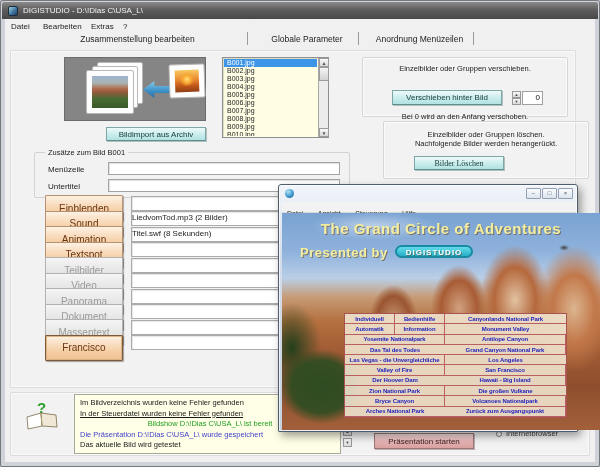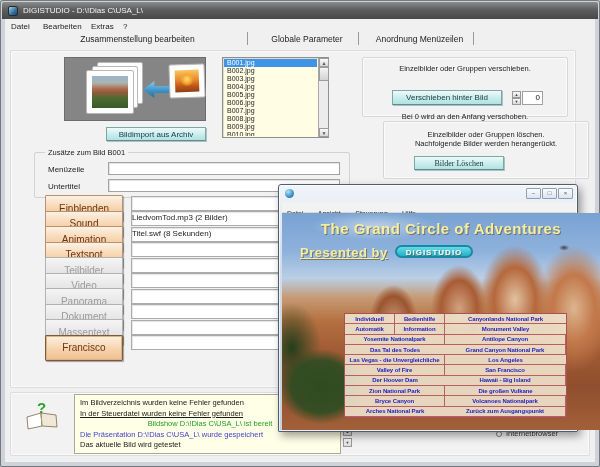--- a/index.html
+++ b/index.html
@@ -102,21 +102,21 @@
         radial-gradient(60px 52px at 12% 80%, #2d4c21 0%, rgba(45,76,33,.9) 50%, rgba(45,76,33,0) 72%),
         radial-gradient(42px 64px at 3% 62%, #233f1b 0%, rgba(35,63,27,0) 70%),
         radial-gradient(52px 84px at 89% 44%, #dcb590 0%, #c2784a 40%, rgba(194,120,74,0) 75%),
         radial-gradient(46px 72px at 71% 40%, #e2c2a2 0%, #b5683c 45%, rgba(181,104,60,0) 76%),
         radial-gradient(36px 56px at 54% 44%, #d2a281 0%, #a85c34 50%, rgba(168,92,52,0) 78%),
         radial-gradient(30px 46px at 34% 50%, #c99878 0%, #9a5530 55%, rgba(154,85,48,0) 80%),
         linear-gradient(180deg,#79a2d2 0%,#8fb2dc 18%,#bacfe7 30%,#c69a74 39%,#b4703f 50%,#a05a34 64%,#8f4e2d 80%,#a2603a 100%); }
   .pv-h1 { position:absolute; left:0; right:10px; top:7px; text-align:center; font-size:15px; font-weight:bold;
            color:#f4ee9e; letter-spacing:.5px; text-shadow:1px 1px 0 rgba(90,60,30,.55); white-space:nowrap; }
   .pv-h2 { position:absolute; left:18px; top:32px; font-size:13px; font-weight:bold; color:#f4ee9e;
-           letter-spacing:.5px; text-shadow:1px 1px 0 rgba(90,60,30,.55);text-decoration:underline; }
+           letter-spacing:.5px; text-shadow:1px 1px 0 rgba(90,60,30,.55); }
   .badge { display:inline-block; margin-left:7px; padding:0 9px; height:13px; line-height:11px;
            background:linear-gradient(#63dcea,#27afc8); border:2px solid #1a8aa2; border-radius:9px;
            color:#fdffff; font-size:8px; font-weight:bold; letter-spacing:1px; vertical-align:2px; }
   .pv-grid { position:absolute; left:62px; top:100px; width:223px; display:grid;
              grid-template-columns:50px 50px 121px; grid-auto-rows:10.3px;
              background:rgba(240,227,206,.9); border:1px solid #a85252; }
   .gcell { border-right:1px solid #b86060; border-bottom:1px solid #b86060; display:flex; align-items:center;
            justify-content:center; font-size:6px; font-weight:bold; color:#2424bc; white-space:nowrap;
            overflow:hidden; letter-spacing:-.1px; }
   .gcell.wide { grid-column:1 / 3; }
@@ -261,20 +261,21 @@
   <div class="statusbox">
     <div class="sline" style="color: rgb(26, 26, 26);">Im Bildverzeichnis wurden keine Fehler gefunden</div>
     <div class="sline" style="color: rgb(26, 26, 26); text-decoration: underline;">In der Steuerdatei wurden keine Fehler gefunden</div>
     <div class="sline" style="color: rgb(34, 160, 34); text-align: center;">Bildshow D:\!Dias C\USA_L\ ist bereit</div>
     <div class="sline" style="color: rgb(67, 67, 204);">Die Präsentation D:\!Dias C\USA_L\ wurde gespeichert</div>
     <div class="sline" style="color: rgb(26, 26, 26);">Das aktuelle Bild wird getestet</div>
   </div>
   <div class="spin" style="left:343px;top:427px;height:9px;line-height:7px;">▲</div>
   <div class="spin" style="left:343px;top:438px;height:9px;line-height:7px;">▼</div>
 
+  <div class="btn-pink">Präsentation starten</div>
 
   <div class="radio" style="left:496px;top:431px;"></div>
   <div class="radiolabel" style="left:506px;top:429px;">Internetbrowser</div>
 
   <div class="pv">
     <div class="pv-icon"></div>
     <div class="pv-btn" style="right:36px;">–</div>
     <div class="pv-btn" style="right:20px;">□</div>
     <div class="pv-btn" style="right:4px;">×</div>
     <div class="pv-menubar">

